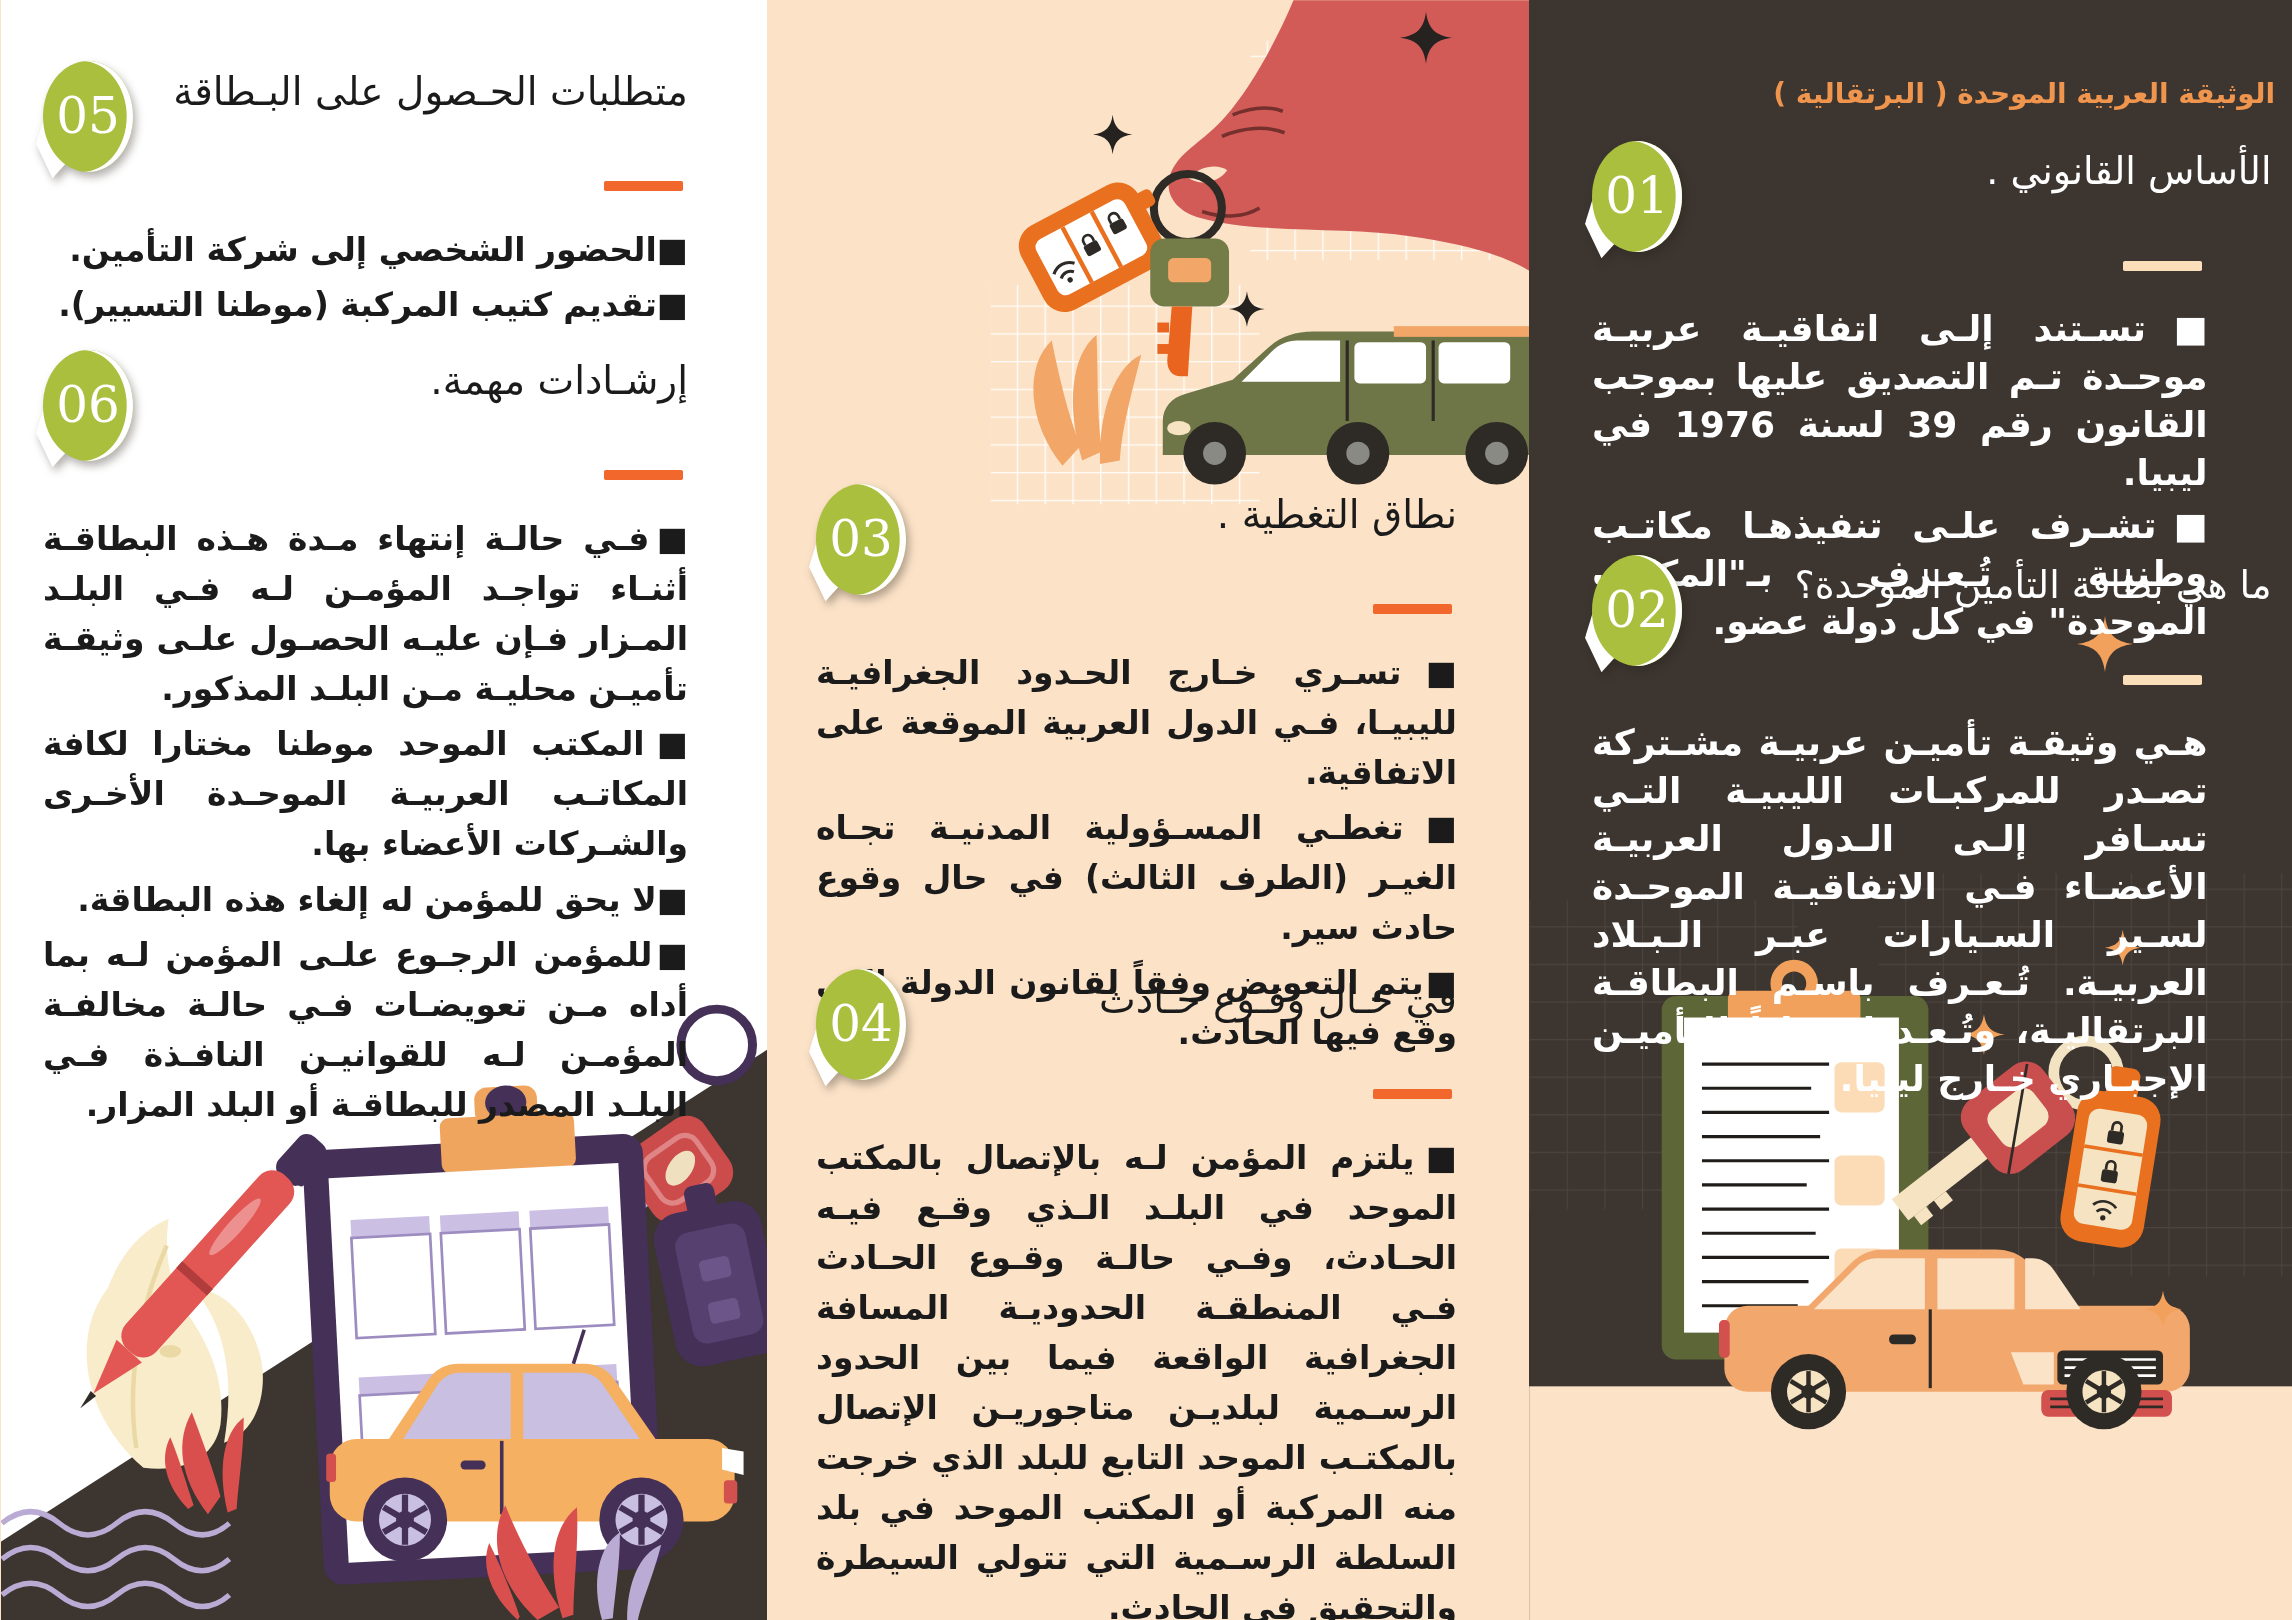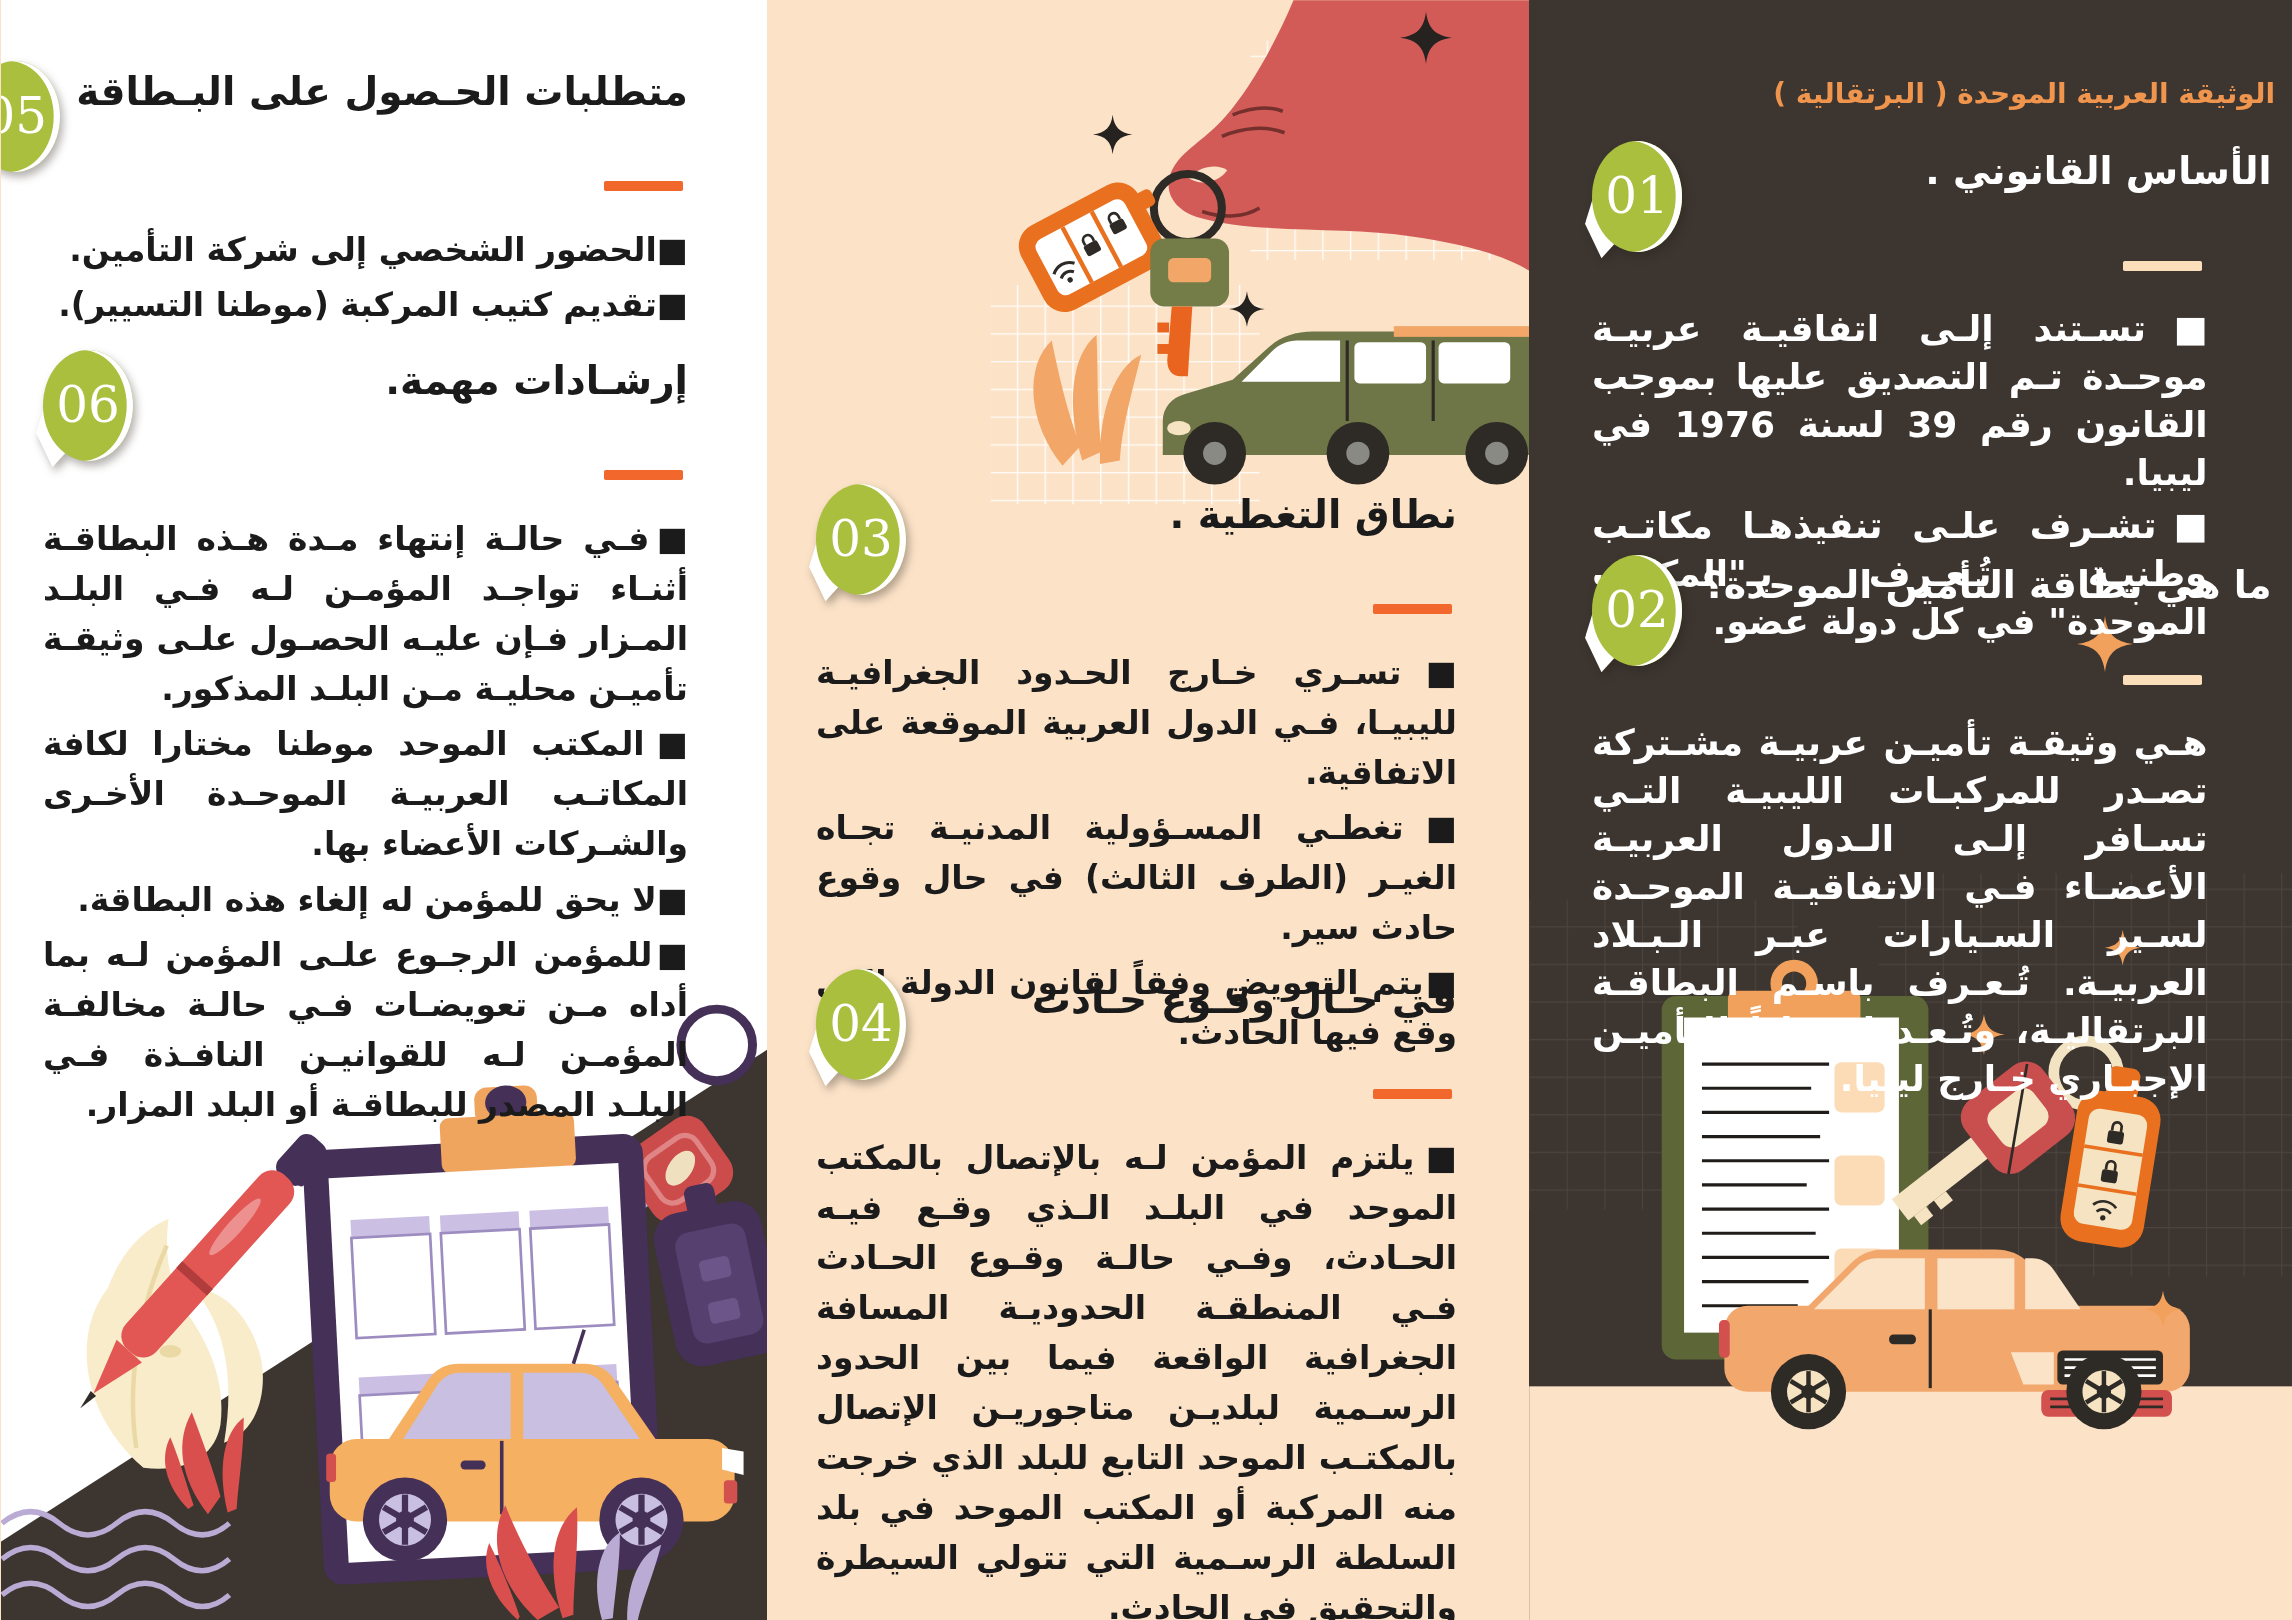--- a/index.html
+++ b/index.html
@@ -9,21 +9,21 @@
   }
   .panel{position:absolute;top:0;height:1620px;}
   #panel-left{left:0;width:767px;background:#ffffff;}
   #panel-middle{left:767px;width:762px;background:#fce3c8;}
   #panel-right{left:1529px;width:764px;background:#3c3530;}
 
   
   .sec{position:absolute;right:0;left:0;}
   .sec-head{display:flex;justify-content:space-between;align-items:flex-start;gap:16px;}
   .sec-title{
-    margin:0;font-weight:bold;font-size:39px;line-height:1.25;color:#1b1b1b;
+    margin:0;font-weight:normal;font-size:39px;line-height:1.25;color:#1b1b1b;
     text-align:right;white-space:nowrap;letter-spacing:-0.4px;
   }
   .dark .sec-title{color:#ffffff;font-size:38px;}
   .underline{display:block;height:9.9px;width:79px;border-radius:1.8px;
     margin:9px 5.4px 34px auto;background:#f2672c;}
   .dark .underline{background:#fbdfba;}
   .body-text p{
     margin:0 0 5.4px 0;font-weight:bold;font-size:33px;line-height:50px;color:#1b1b1b;
     text-align:justify;text-align-last:right;
   }

